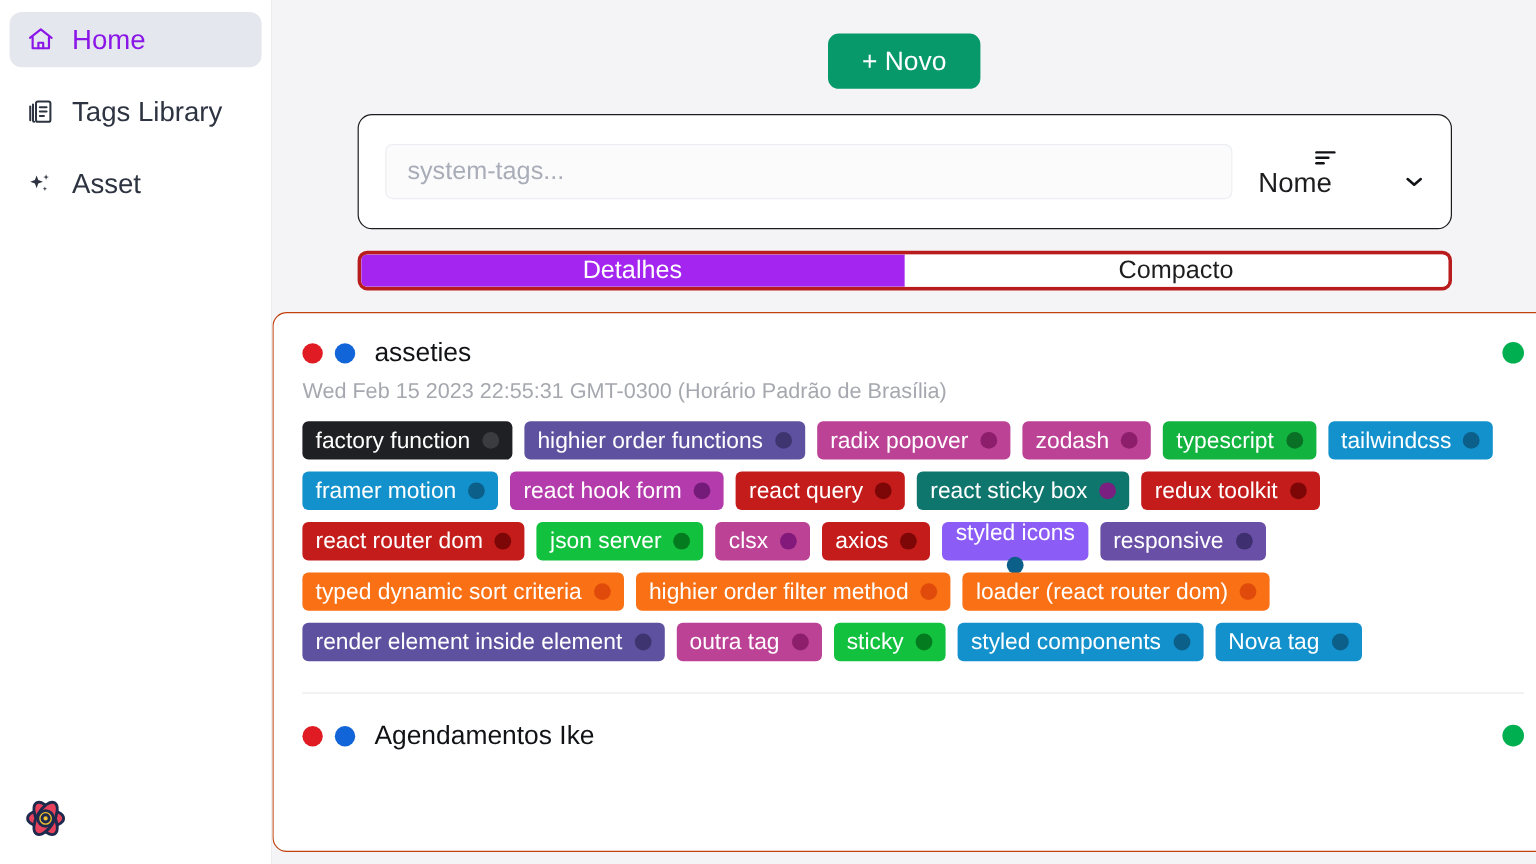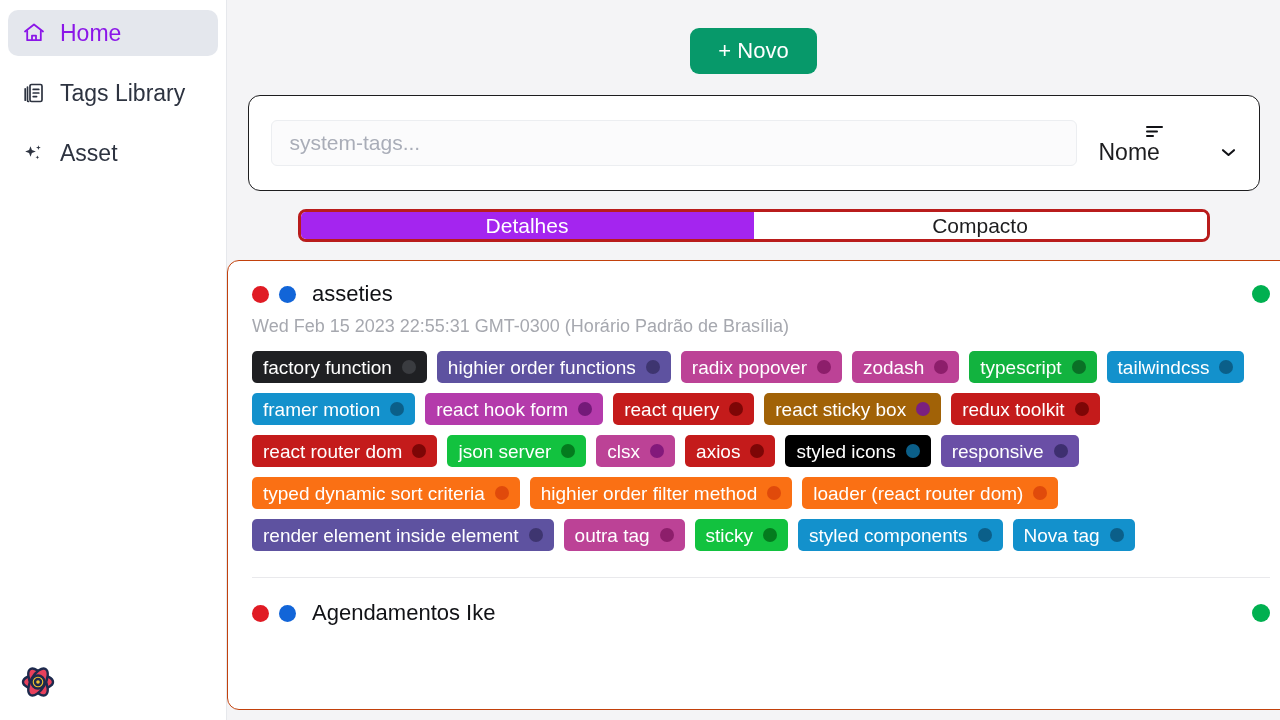--- a/index.html
+++ b/index.html
@@ -87,21 +87,21 @@
     border-radius: 9px;
     font-size: 22px;
     font-family: "Liberation Sans", sans-serif;
     padding: 12px 28px;
     cursor: pointer;
     line-height: 1;
   }
 
   .panel {
     margin: 0 auto;
-    width: 1012px;
+    width: 912px;
     background: #ffffff;
     border: 1px solid #1d1d1f;
     border-radius: 12px;
   }
 
   
   #search-panel {
     margin-top: 21px;
     height: 96px;
     display: flex;
@@ -368,21 +368,21 @@
               <span class="tag-dot" style="background: rgb(11, 95, 137);"></span>
             </span>
             <span class="tag" style="background: rgb(180, 59, 171);">
               <span>react hook form</span>
               <span class="tag-dot" style="background: rgb(116, 26, 121);"></span>
             </span>
             <span class="tag" style="background: rgb(196, 27, 27);">
               <span>react query</span>
               <span class="tag-dot" style="background: rgb(125, 6, 6);"></span>
             </span>
-            <span class="tag" style="background: #a16207;">
+            <span class="tag" style="background: #0f766e;">
               <span>react sticky box</span>
               <span class="tag-dot" style="background: rgb(122, 32, 128);"></span>
             </span>
             <span class="tag" style="background: rgb(196, 27, 27);">
               <span>redux toolkit</span>
               <span class="tag-dot" style="background: rgb(125, 6, 6);"></span>
             </span>
             <span class="tag" style="background: rgb(196, 27, 27);">
               <span>react router dom</span>
               <span class="tag-dot" style="background: rgb(125, 6, 6);"></span>
@@ -392,21 +392,21 @@
               <span class="tag-dot" style="background: rgb(4, 123, 30);"></span>
             </span>
             <span class="tag" style="background: rgb(188, 66, 150);">
               <span>clsx</span>
               <span class="tag-dot" style="background: rgb(131, 25, 123);"></span>
             </span>
             <span class="tag" style="background: rgb(196, 27, 27);">
               <span>axios</span>
               <span class="tag-dot" style="background: rgb(125, 6, 6);"></span>
             </span>
-            <span class="tag" style="background: #000000;">
+            <span class="tag" style="background: #8b5cf6; flex-direction: column;">
               <span>styled icons</span>
               <span class="tag-dot" style="background: rgb(11, 95, 137);"></span>
             </span>
             <span class="tag" style="background: rgb(106, 79, 166);">
               <span>responsive</span>
               <span class="tag-dot" style="background: rgb(62, 47, 112);"></span>
             </span>
             <span class="tag" style="background: rgb(250, 112, 20);">
               <span>typed dynamic sort criteria</span>
               <span class="tag-dot" style="background: rgb(224, 74, 11);"></span>

